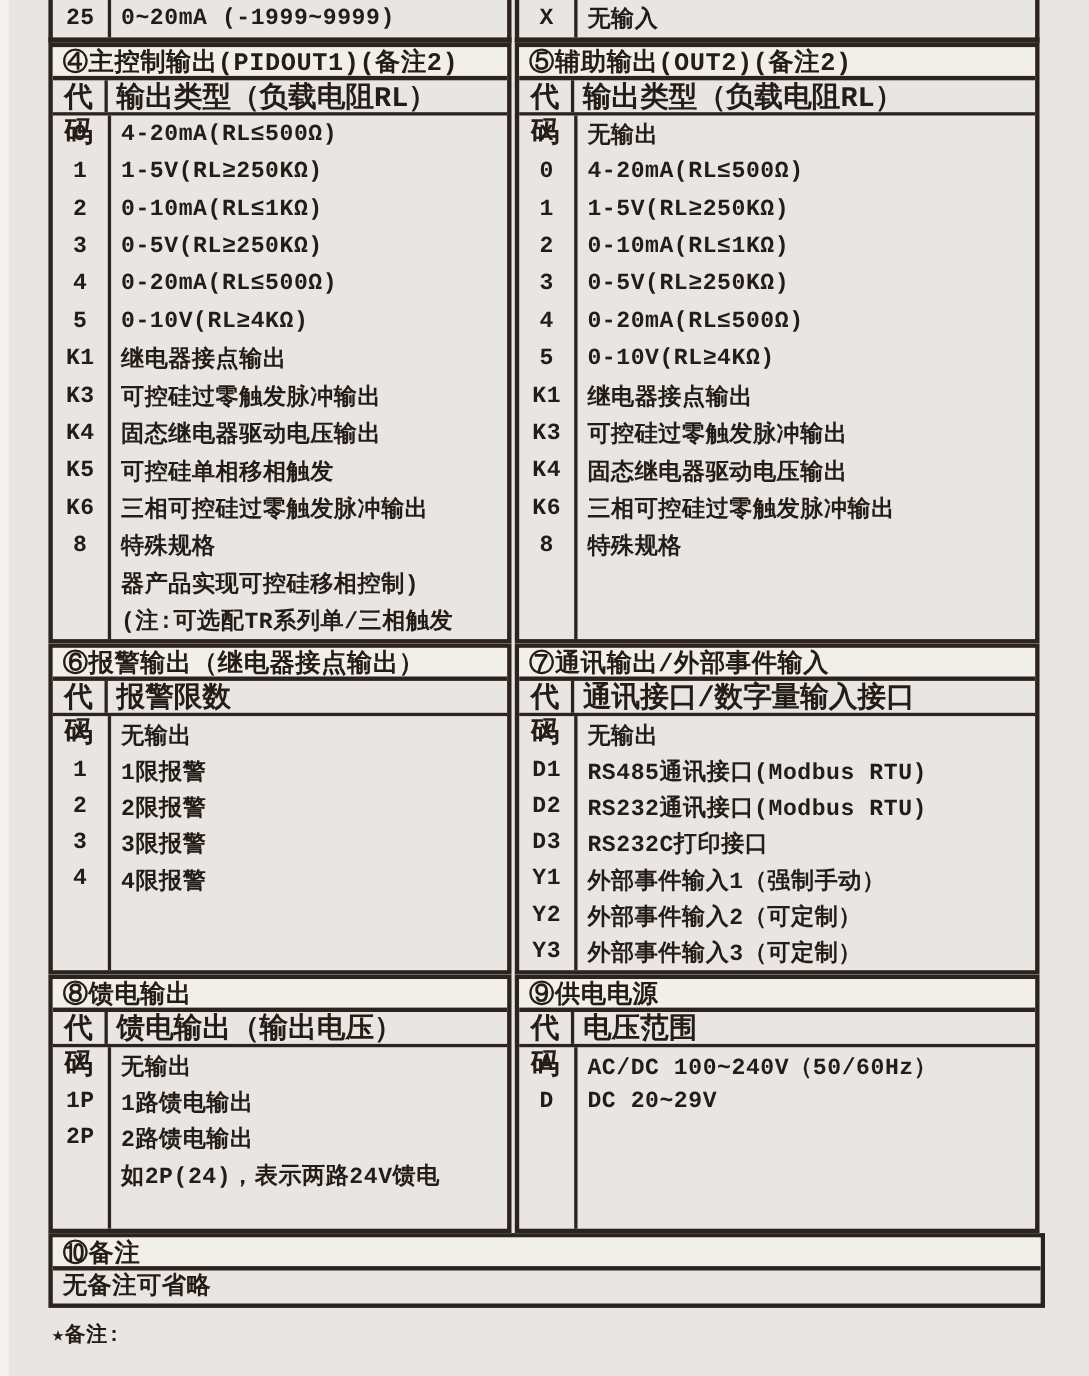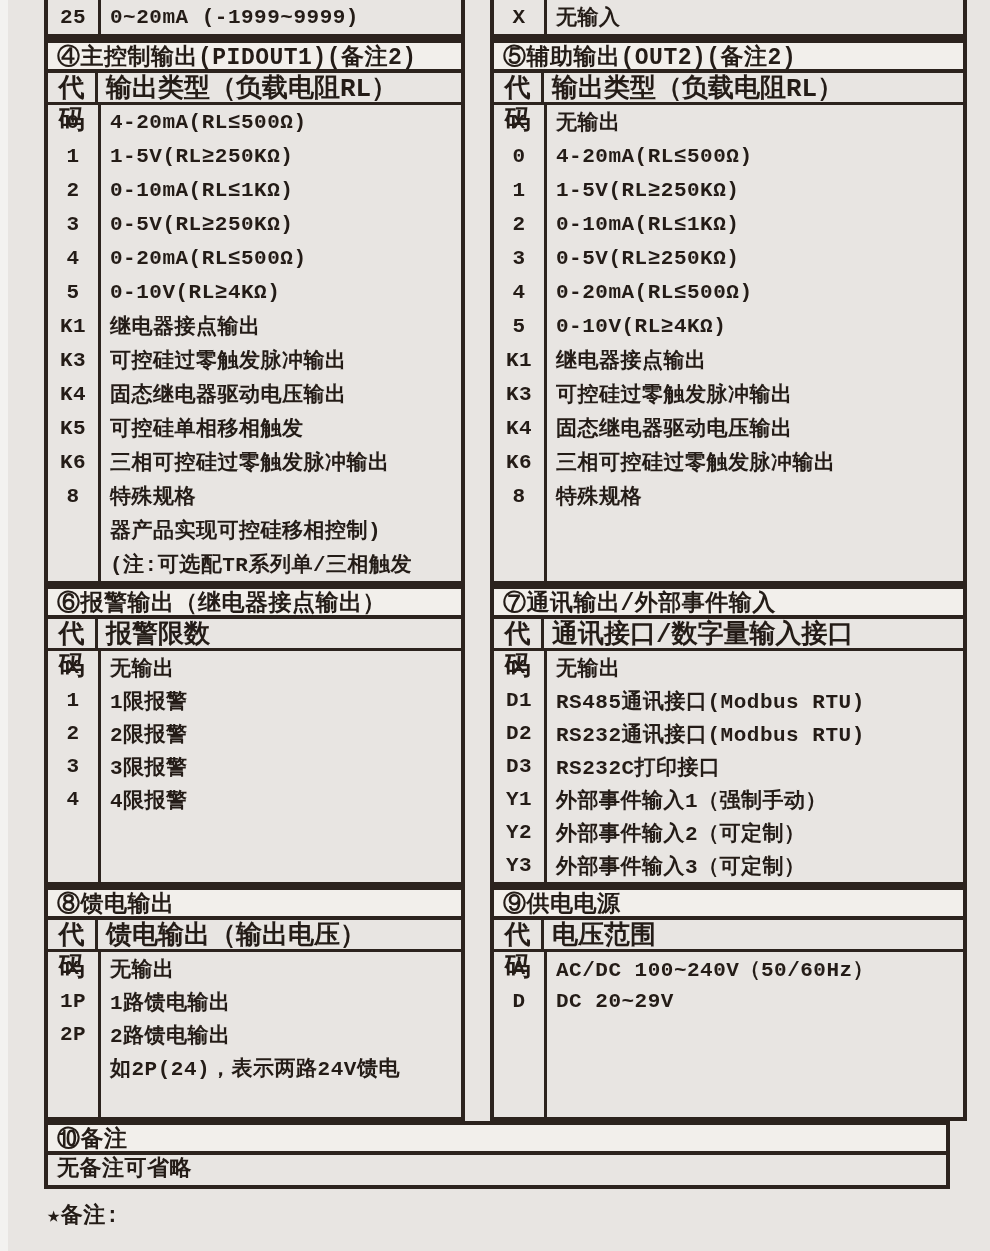--- a/index.html
+++ b/index.html
@@ -7,21 +7,21 @@
     --pagebg:#e8e5e2;
     --titlebg:#f2efeb;
     --txt:#241c17;
     --mono:"Liberation Mono","DejaVu Sans Mono",monospace;
   }
   *{margin:0;padding:0;box-sizing:border-box;}
   html,body{width:990px;height:1251px;overflow:hidden;}
   body{background:var(--pagebg);font-family:var(--mono);color:var(--txt);font-weight:700;}
   .edge-strip{position:absolute;left:0;top:0;width:8px;height:1251px;background:#f3f2f0;}
   .tablewrap{position:absolute;left:44px;top:0;width:906px;}
-  .half-pair{display:flex;column-gap:25px;}
+  .half-pair{display:flex;column-gap:3px;}
   .half{background:var(--pagebg);border:4px solid var(--bd);}
   .half.lh{width:421px;flex:none;}
   .half.rh{width:477px;flex:none;}
   
   .toprow .half{border-top:none;border-bottom-width:5px;}
   
   .title{height:30px;line-height:30px;background:var(--titlebg);border-bottom:4px solid var(--bd);
          padding-left:9px;font-size:23px;letter-spacing:.5px;white-space:nowrap;overflow:hidden;}
   
   .hrow{display:flex;height:32px;line-height:32px;border-bottom:3px solid var(--bd);font-size:26px;}
@@ -33,21 +33,21 @@
   .trow{display:flex;align-items:center;font-size:21px;letter-spacing:.5px;}
   .trow .tcell.code{width:53px;flex:none;text-align:center;padding-right:3px;}
   .trow .tcell.desc{flex:1;padding-left:9px;white-space:nowrap;overflow:hidden;}
   .tb-45{height:476px;}
   .tb-67{height:231px;}
   .tb-89{height:165px;}
   .tb-top{height:34px;}
   
   .full{border:4px solid var(--bd);background:var(--pagebg);}
   .full .body-line{height:30px;line-height:30px;font-size:22px;padding-left:9px;letter-spacing:.5px;}
-  .footer-note{margin-top:11px;margin-left:3px;font-size:22px;letter-spacing:.5px;}
+  .footer-note{margin-top:11px;margin-left:3px;font-size:19px;letter-spacing:.5px;}
 </style>
 </head>
 <body>
 
 <div class="edge-strip"></div>
 
 <div class="tablewrap">
 
   <div class="half-pair toprow">
     <div class="half lh">

